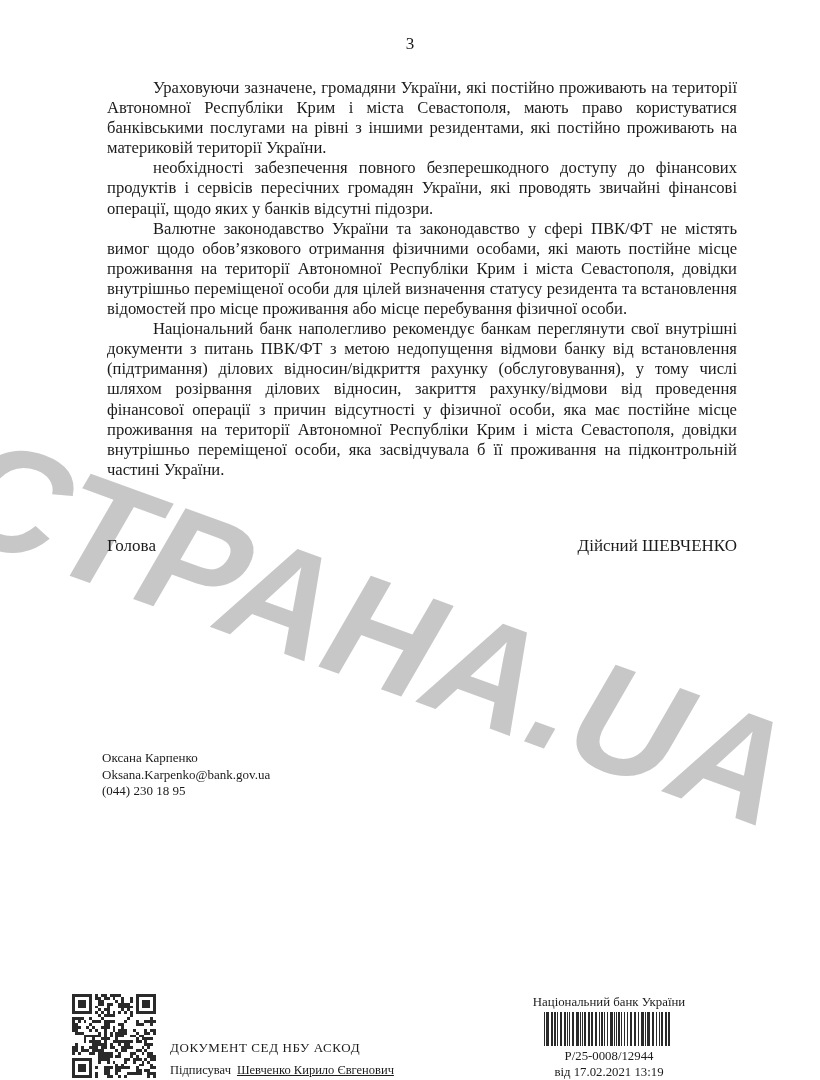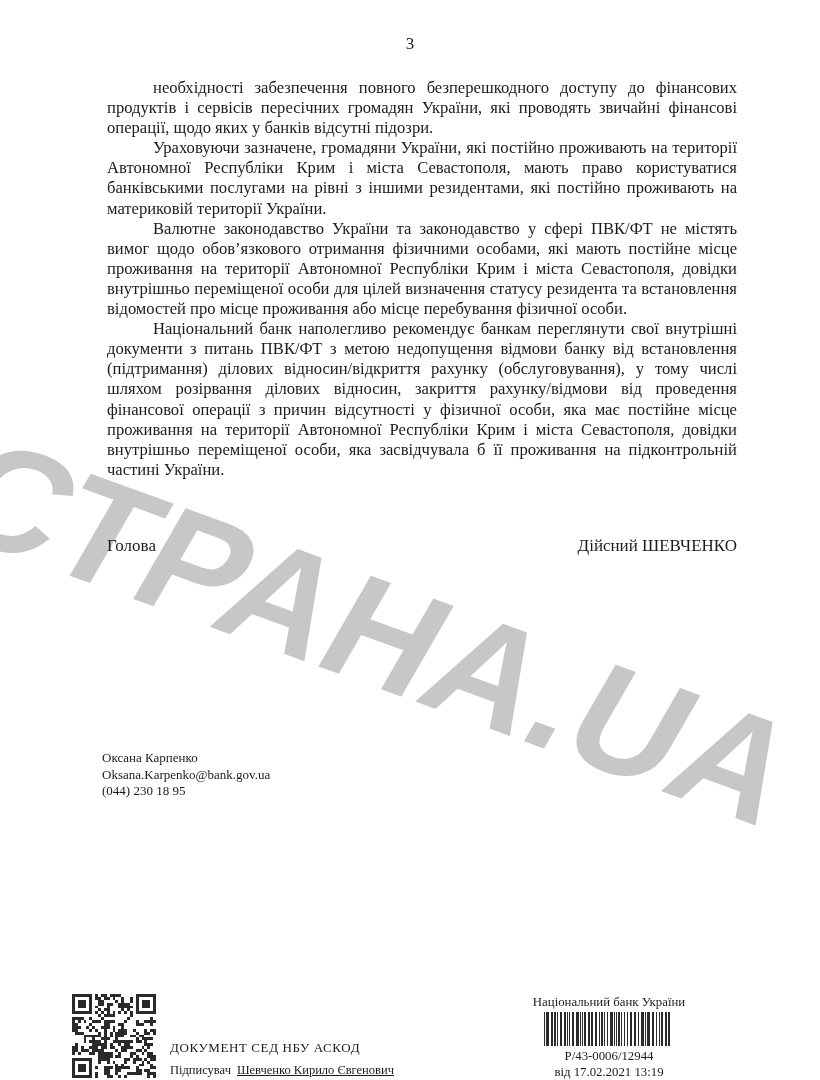--- a/index.html
+++ b/index.html
@@ -90,22 +90,22 @@
 <body>
 
 <div class="page">
 
   <div class="watermark">СТРАНА.UA</div>
 
   <div class="content">
     <div class="page-number">3</div>
 
     <div class="body-text">
+      <p>Ураховуючи зазначене, громадяни України, які постійно проживають на території Автономної Республіки Крим і міста Севастополя, мають право користуватися банківськими послугами на рівні з іншими резидентами, які постійно проживають на материковій території України.</p>
       <p>необхідності забезпечення повного безперешкодного доступу до фінансових продуктів і сервісів пересічних громадян України, які проводять звичайні фінансові операції, щодо яких у банків відсутні підозри.</p>
-      <p>Ураховуючи зазначене, громадяни України, які постійно проживають на території Автономної Республіки Крим і міста Севастополя, мають право користуватися банківськими послугами на рівні з іншими резидентами, які постійно проживають на материковій території України.</p>
       <p>Валютне законодавство України та законодавство у сфері ПВК/ФТ не містять вимог щодо обов’язкового отримання фізичними особами, які мають постійне місце проживання на території Автономної Республіки Крим і міста Севастополя, довідки внутрішньо переміщеної особи для цілей визначення статусу резидента та встановлення відомостей про місце проживання або місце перебування фізичної особи.</p>
       <p>Національний банк наполегливо рекомендує банкам переглянути свої внутрішні документи з питань ПВК/ФТ з метою недопущення відмови банку від встановлення (підтримання) ділових відносин/відкриття рахунку (обслуговування), у тому числі шляхом розірвання ділових відносин, закриття рахунку/відмови від проведення фінансової операції з причин відсутності у фізичної особи, яка має постійне місце проживання на території Автономної Республіки Крим і міста Севастополя, довідки внутрішньо переміщеної особи, яка засвідчувала б її проживання на підконтрольній частині України.</p>
     </div>
 
     <div class="signature-row">
       <span>Голова</span>
       <span>Дійсний ШЕВЧЕНКО</span>
     </div>
   </div>
 
@@ -570,18 +570,18 @@
             <rect x="101" y="0" width="1" height="34"></rect>
             <rect x="103" y="0" width="3" height="34"></rect>
             <rect x="108" y="0" width="2" height="34"></rect>
             <rect x="112" y="0" width="1" height="34"></rect>
             <rect x="115" y="0" width="1" height="34"></rect>
             <rect x="117" y="0" width="2" height="34"></rect>
             <rect x="121" y="0" width="2" height="34"></rect>
             <rect x="124" y="0" width="2" height="34"></rect>
           </svg>
       </div>
-      <div class="reg-ref">Р/43-0006/12944</div>
+      <div class="reg-ref">Р/25-0008/12944</div>
       <div class="reg-date">від 17.02.2021 13:19</div>
     </div>
 
   </div>
 </div>
 
 </body></html>

